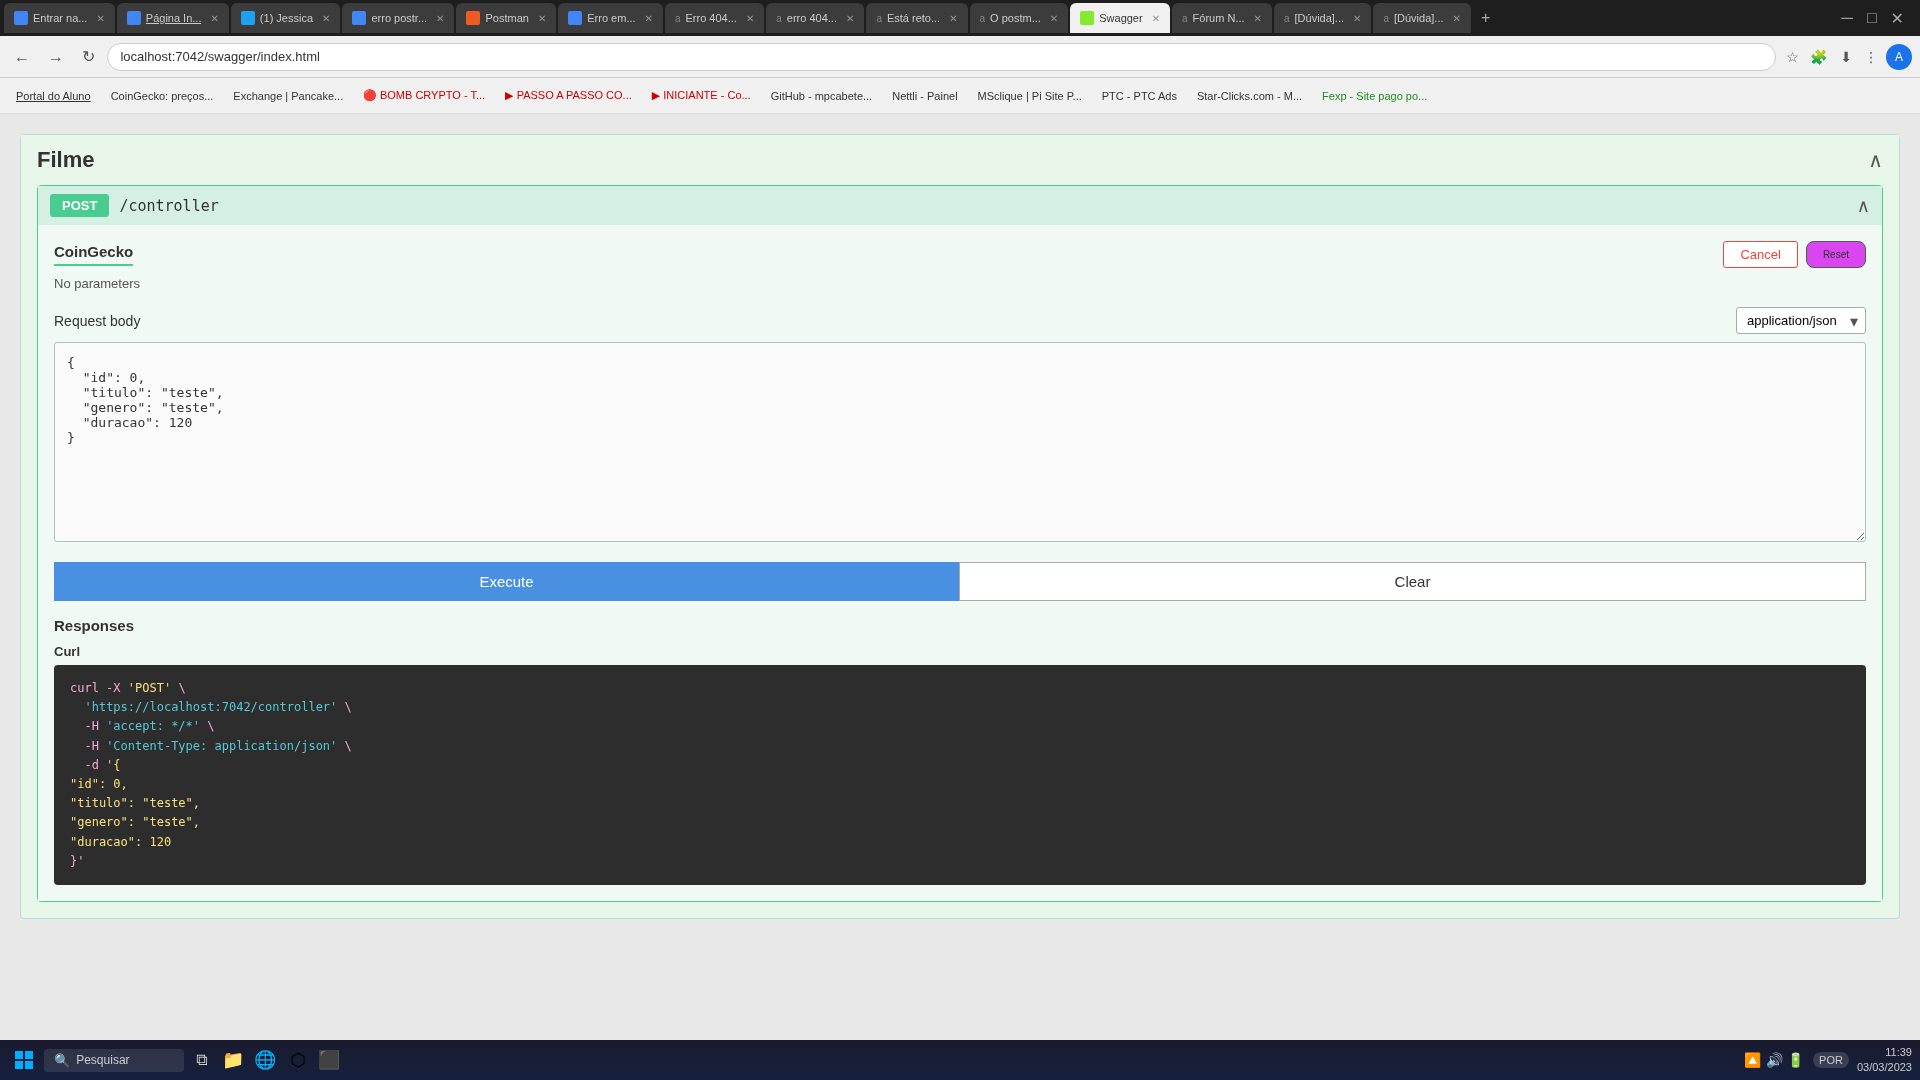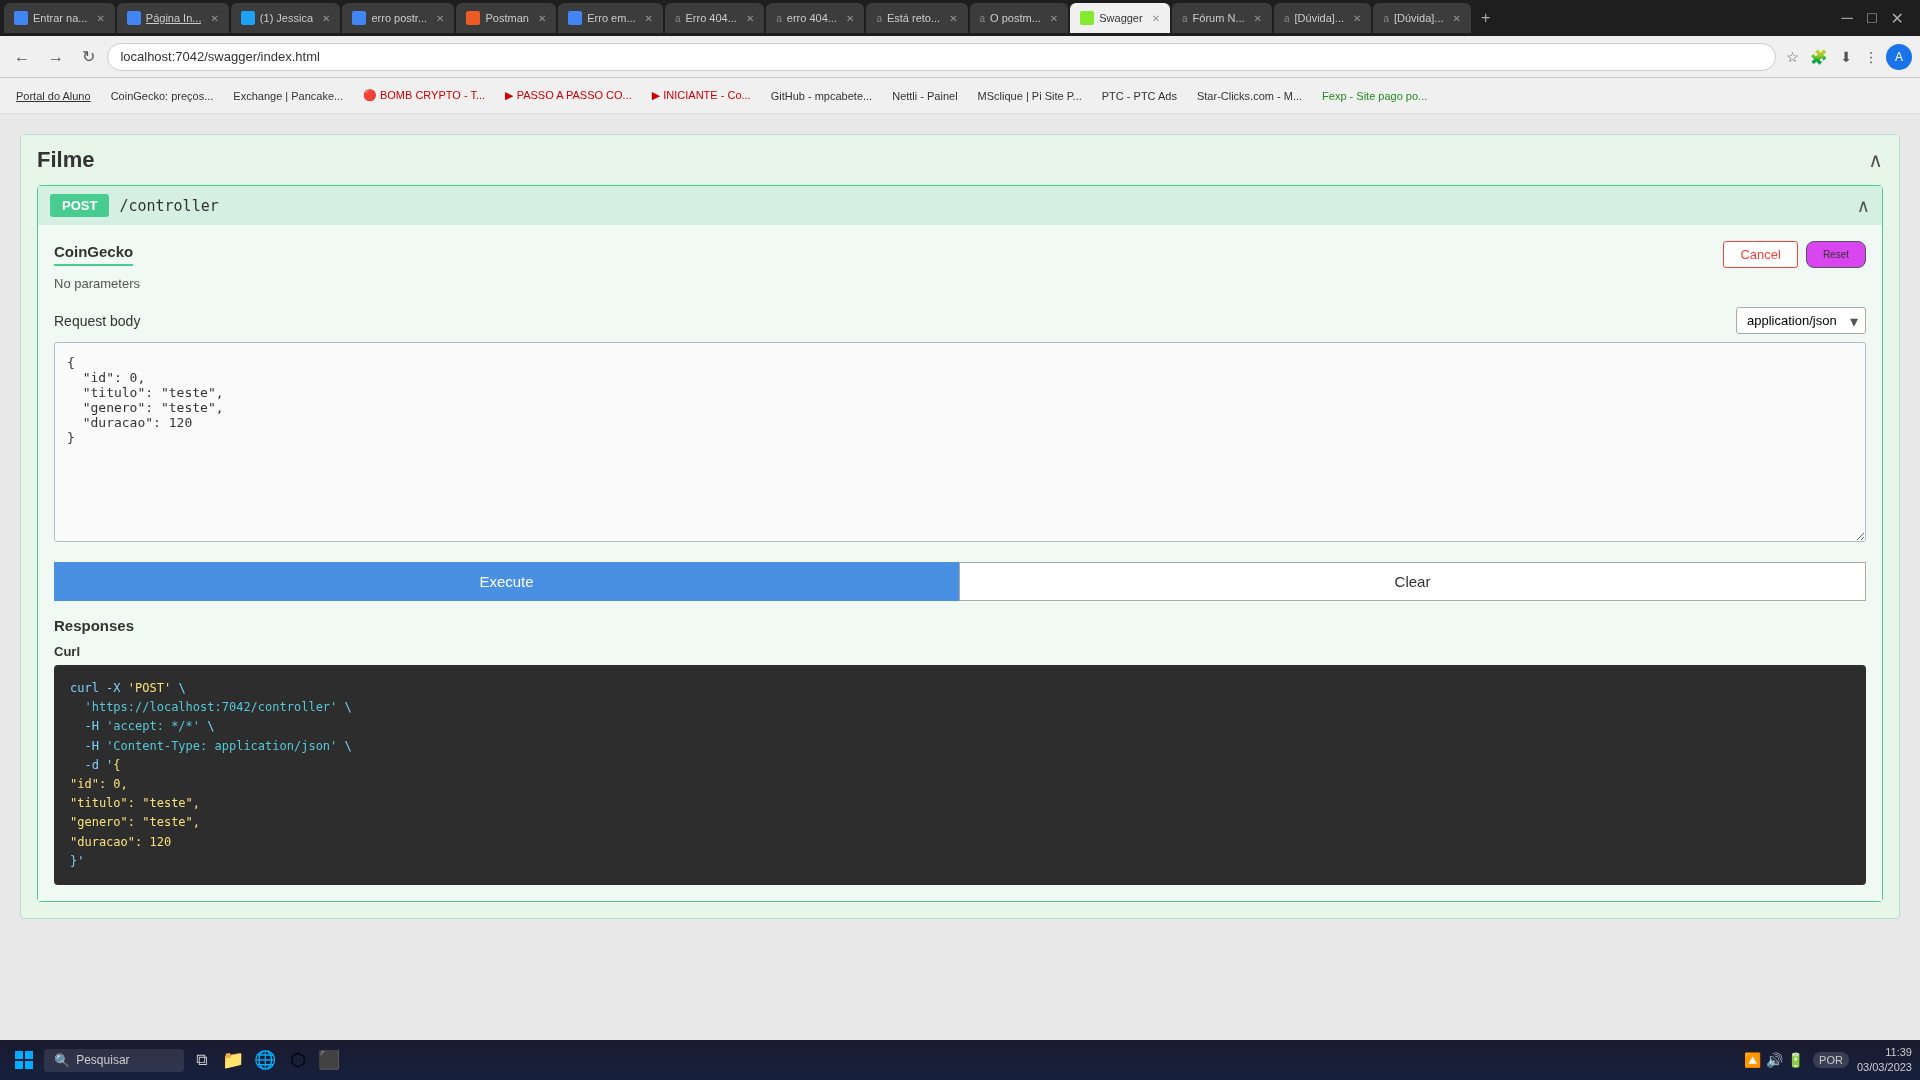--- a/index.html
+++ b/index.html
@@ -65,21 +65,21 @@
     .btn-clear { flex: 1; padding: 10px; background: white; color: #333; border: 1px solid #aaa; cursor: pointer; font-size: 15px; }
 
     .responses-section { }
     .responses-title { font-size: 15px; font-weight: bold; color: #333; margin-bottom: 10px; }
 
     .curl-section { }
     .curl-label { font-size: 13px; font-weight: bold; color: #333; margin-bottom: 6px; }
     .curl-block { background: #2d2d2d; color: #a8d8a8; padding: 14px 16px; border-radius: 4px; font-family: monospace; font-size: 12px; line-height: 1.6; }
     .curl-block .cyan { color: #56c8d8; }
     .curl-block .yellow { color: #f9e07a; }
-    .curl-block .white { color: #7dd3fc; }
+    .curl-block .white { color: #f9a8d4; }
 
     
     .taskbar { position: fixed; bottom: 0; left: 0; right: 0; height: 40px; background: linear-gradient(to bottom, #1a1a2e, #16213e); display: flex; align-items: center; padding: 0 8px; gap: 4px; z-index: 999; }
     .taskbar-start { width: 32px; height: 32px; display: flex; align-items: center; justify-content: center; cursor: pointer; }
     .taskbar-search { display: flex; align-items: center; background: rgba(255,255,255,0.1); border-radius: 4px; padding: 4px 10px; gap: 6px; color: #ccc; font-size: 12px; cursor: pointer; min-width: 140px; }
     .taskbar-icon { width: 28px; height: 28px; display: flex; align-items: center; justify-content: center; cursor: pointer; font-size: 18px; }
     .taskbar-spacer { flex: 1; }
     .system-tray { display: flex; align-items: center; gap: 8px; color: #ccc; font-size: 11px; }
     .tray-icons { display: flex; gap: 4px; align-items: center; }
     .tray-icon { font-size: 14px; cursor: pointer; }

